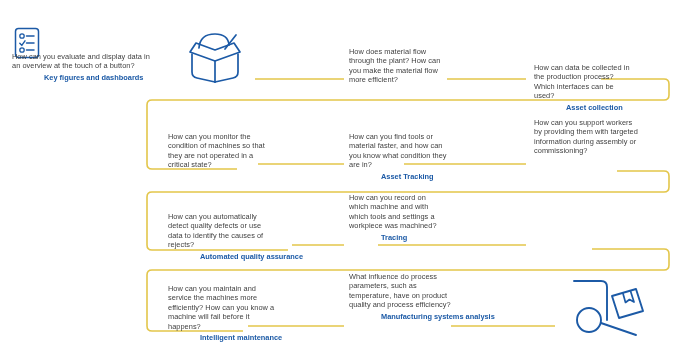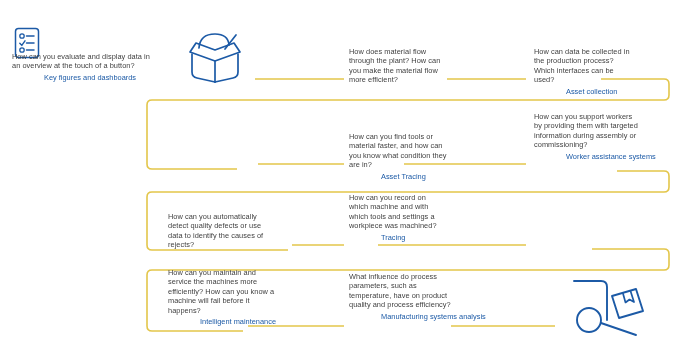--- a/index.html
+++ b/index.html
@@ -23,21 +23,21 @@
   .q{
     font-size:7.4px;
     line-height:9.4px;
     color:#3f3f3f;
     letter-spacing:.005em;
     margin:0;
   }
   .label{
     font-size:7.4px;
     line-height:10px;
-    font-weight:normal;
+    font-weight:bold;
     color:#1c5aa6;
     margin:2px 0 0 0;
     white-space:nowrap;
     padding-left:32px;
   }
 </style>
 </head>
 <body>
 
 <div id="stage">
@@ -88,49 +88,50 @@
       <line x1="37" y1="29" x2="37" y2="50" stroke="#1c5aa6" stroke-width="1.7" stroke-linecap="round"></line>
       <path d="M21 16 Q22 2 37 2 Q50 2 51 13" fill="none" stroke="#1c5aa6" stroke-width="1.7" stroke-linecap="round"></path>
       <line x1="47" y1="17" x2="58" y2="3" stroke="#1c5aa6" stroke-width="1.7" stroke-linecap="round"></line>
     </svg>
   </div>
 
   <div class="block" style="left:349px;top:47px;width:96px;">
     <p class="q">How does material flow through the plant? How can you make the material flow more efficient?</p>
   </div>
 
-  <div class="block" style="left:534px;top:47px;width:100px;">
+  <div class="block" style="left:534px;top:63px;width:100px;">
     <p class="q">How can data be collected in the production process? Which interfaces can be used?</p>
     <p class="label">Asset collection</p>
   </div>
 
   <div class="block" style="left:168px;top:132px;width:100px;">
+    <p class="q">How can you monitor the condition of machines so that they are not operated in a critical state?</p>
   </div>
 
   <div class="block" style="left:349px;top:132px;width:98px;">
     <p class="q">How can you find tools or material faster, and how can you know what condition they are in?</p>
-    <p class="label">Asset Tracing</p>
+    <p class="label">Asset Tracking</p>
   </div>
 
-  <div class="block" style="left:534px;top:112px;width:104px;">
+  <div class="block" style="left:534px;top:118px;width:104px;">
     <p class="q">How can you support workers by providing them with targeted information during assembly or commissioning?</p>
-    <p class="label">Worker assistance systems</p>
   </div>
 
   <div class="block" style="left:168px;top:212px;width:104px;">
     <p class="q">How can you automatically detect quality defects or use data to identify the causes of rejects?</p>
+    <p class="label">Automated quality assurance</p>
   </div>
 
   <div class="block" style="left:349px;top:193px;width:92px;">
     <p class="q">How can you record on which machine and with which tools and settings a workpiece was machined?</p>
     <p class="label">Tracing</p>
   </div>
 
 
-  <div class="block" style="left:168px;top:268px;width:112px;">
+  <div class="block" style="left:168px;top:284px;width:112px;">
     <p class="q">How can you maintain and service the machines more efficiently? How can you know a machine will fail before it happens?</p>
     <p class="label">Intelligent maintenance</p>
   </div>
 
   <div class="block" style="left:349px;top:272px;width:102px;">
     <p class="q">What influence do process parameters, such as temperature, have on product quality and process efficiency?</p>
     <p class="label">Manufacturing systems analysis</p>
   </div>
 
   <div class="icon-box" style="left:568px;top:274px;">

